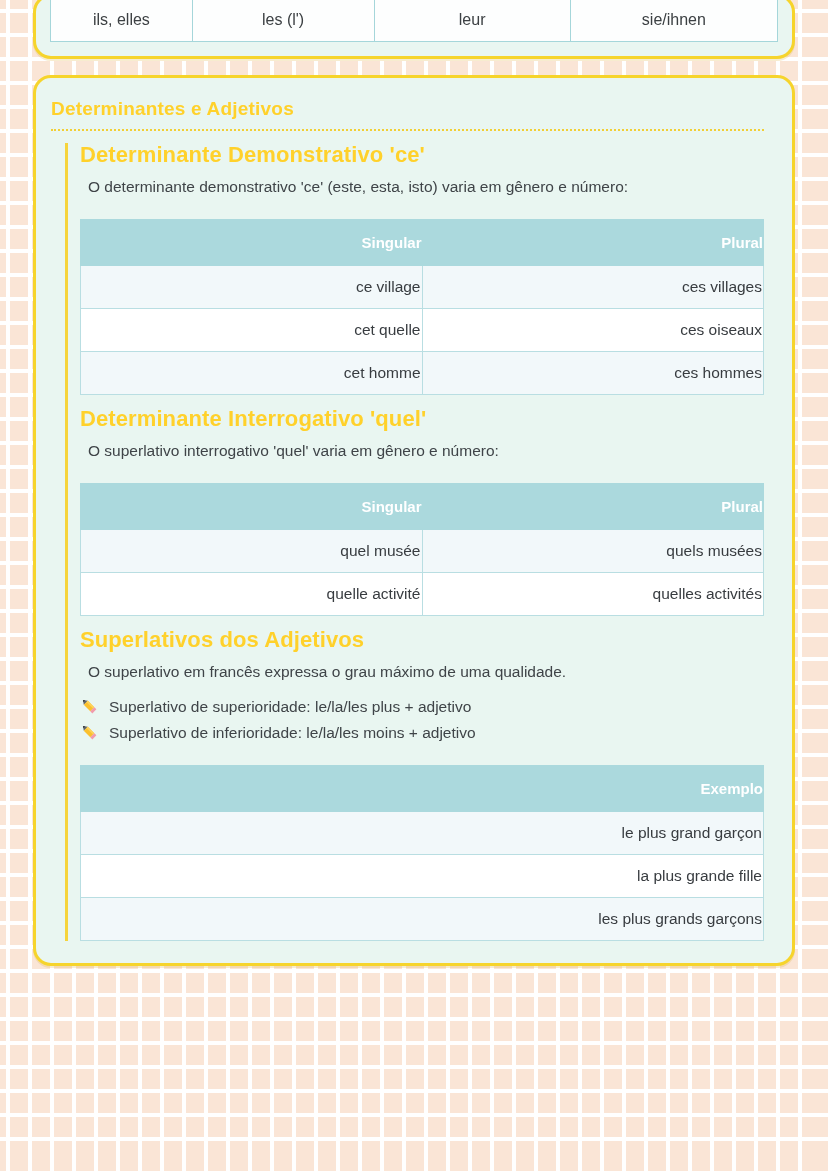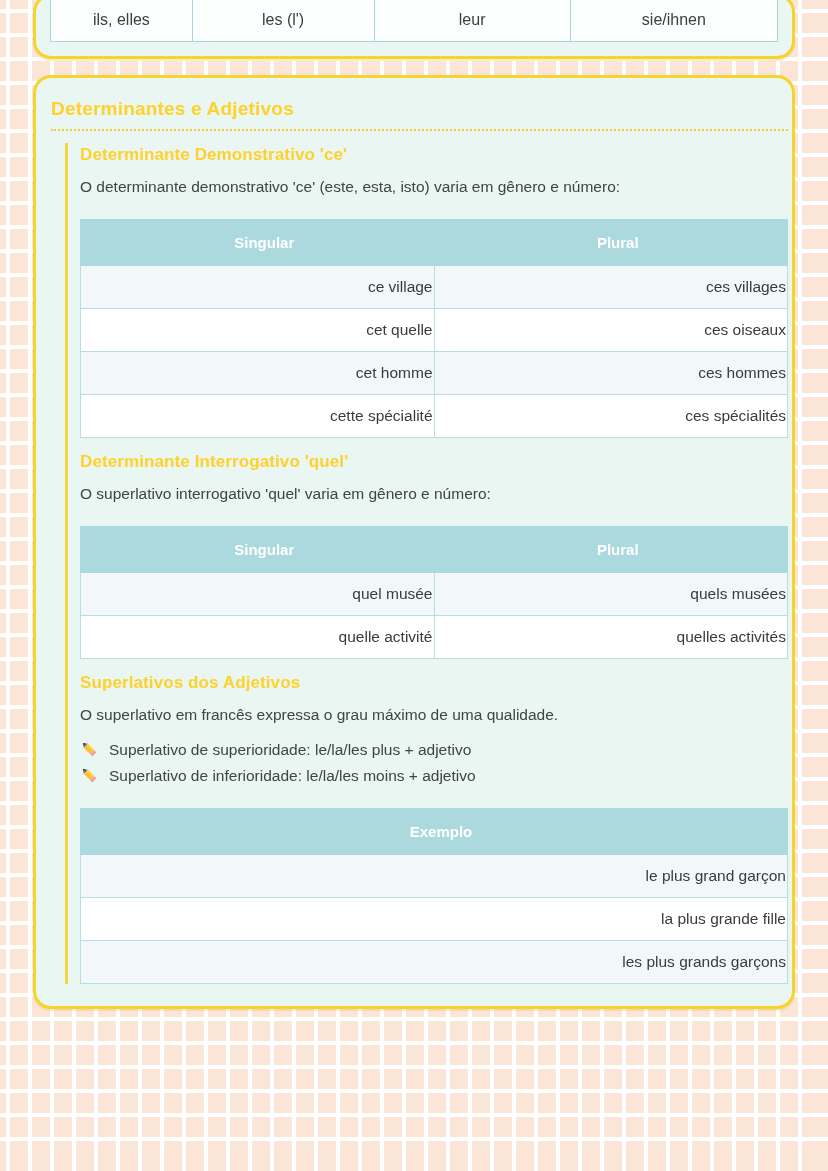--- a/index.html
+++ b/index.html
@@ -28,55 +28,55 @@
   }
   .top-table td {
     border: 1px solid #a5d6da;
     height: 44px;
     text-align: center; vertical-align: middle;
     font-size: 16px; color: #3c4043;
     background: #fdfefe;
   }
 
   
-  .card-main { margin: 16px 33px 0; padding: 18px 4px 22px 15px; }
+  .card-main { margin: 16px 33px 0; padding: 18px 28px 22px 15px; }
 
   .main-title {
     margin: 0; padding: 2px 0 9px 0;
     color: #ffd12b; font-size: 19px; font-weight: bold;
     border-bottom: 2px dotted #f2cf35;
     letter-spacing: 0.2px;
   }
 
   .sections {
     display: flow-root;
     border-left: 3px solid #f6d43c;
     margin: 12px 0 0 14px;
     padding-left: 12px;
   }
 
   .section h2 {
     margin: 14px 0 12px;
-    color: #ffd12b; font-size: 17px; font-weight: bold;
+    color: #ffd12b; font-size: 22px; font-weight: bold;
     line-height: 20px; letter-spacing: 0.1px;
   }
   .section:first-child h2 { margin-top: 2px; }
 
   .section p {
-    margin: 0; font-size: 15.5px; line-height: 19px; color: #3f4448;
+    margin: 8px; font-size: 15.5px; line-height: 19px; color: #3f4448;
   }
 
   .grammar-table {
     width: 100%; border-collapse: collapse;
     margin: 23px 0 0; background: #ffffff;
   }
   .grammar-table th {
     background: #abd9dd; border: 1px solid #abd9dd;
     color: #ffffff; font-weight: bold; font-size: 15px;
-    text-align: center; padding: 0 0 0 14px; height: 46px;
+    text-align: right; padding: 0 0 0 14px; height: 46px;
   }
   .grammar-table td {
     border: 1px solid #b9dee2;
     height: 43px; text-align: right; vertical-align: middle;
     font-size: 15.5px; color: #383c40;
   }
   .grammar-table tbody tr:nth-child(odd) td { background: #f2f8fa; }
   .grammar-table tbody tr:nth-child(even) td { background: #ffffff; }
 
   .bullets { list-style: none; margin: 16px 0 0; padding: 0; }
@@ -133,24 +133,20 @@
                 <td>ce village</td>
                 <td>ces villages</td>
               </tr>
               <tr>
                 <td>cet quelle</td>
                 <td>ces oiseaux</td>
               </tr>
               <tr>
                 <td>cet homme</td>
                 <td>ces hommes</td>
-              </tr>
-              <tr>
-                <td>cette spécialité</td>
-                <td>ces spécialités</td>
               </tr>
             </tbody>
           </table>
         </div>
         <div class="section">
           <h2>Determinante Interrogativo 'quel'</h2>
           <p>O superlativo interrogativo 'quel' varia em gênero e número:</p>
           <table class="grammar-table">
             <colgroup>
               <col style="width: 50%;">

